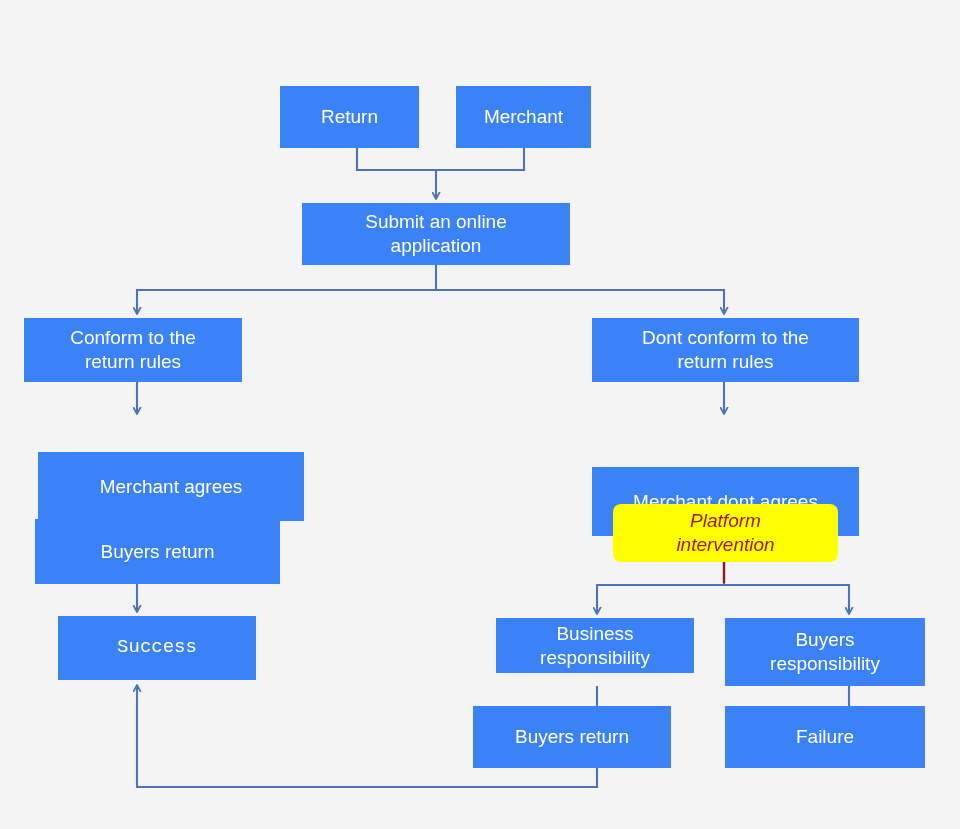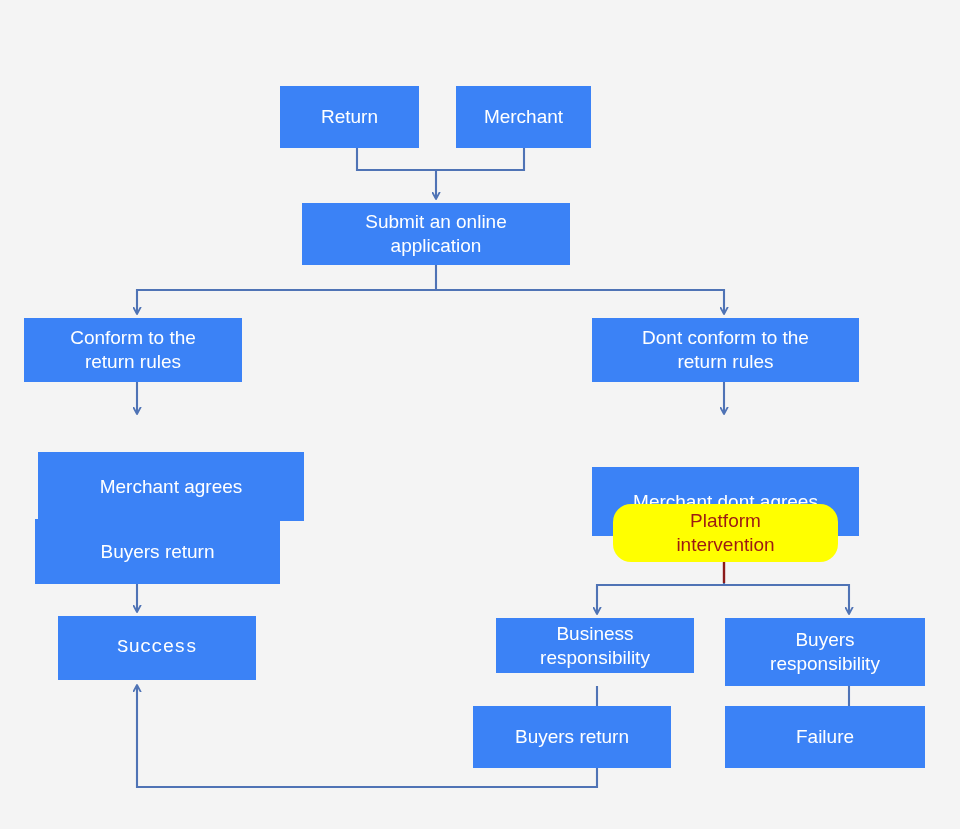--- a/index.html
+++ b/index.html
@@ -87,22 +87,23 @@
     background: #3b82f6;
     font-size: 19px;
     line-height: 1.25;
     padding: 2px 6px;
     white-space: pre-line;
     z-index: 3;
   }
   .node.yellow {
     background: #ffff00;
     color: #9c1a13;
-    border-radius: 18px;
+    border-radius: 8px;
     font-size: 19px;
+    font-style: italic;
   }
 </style>
 </head>
 <body>
 
 <div id="canvas">
 
 
   <svg id="flow" viewBox="0 0 960 829">
     <defs>

